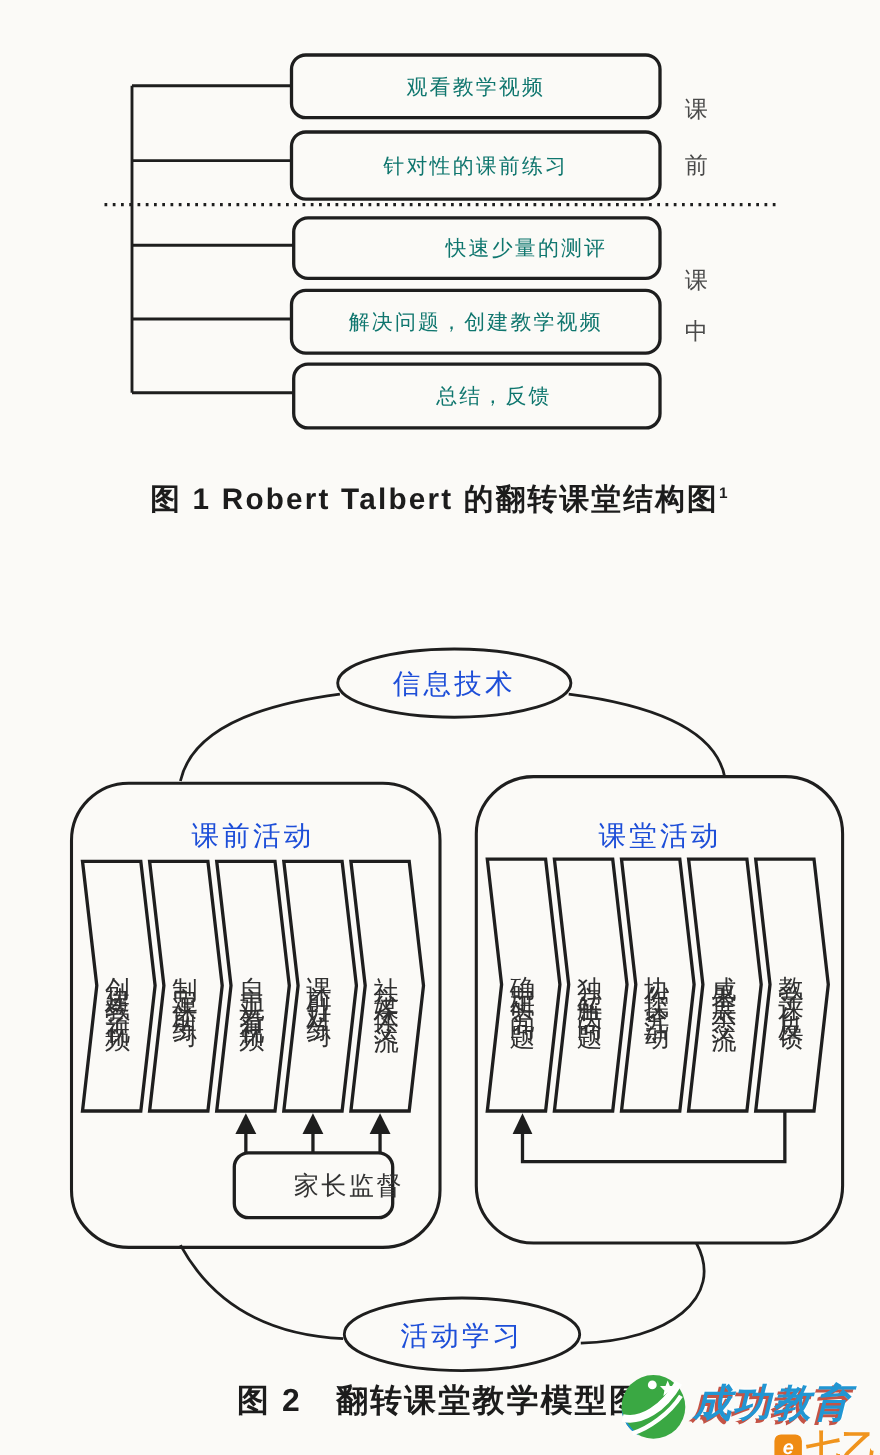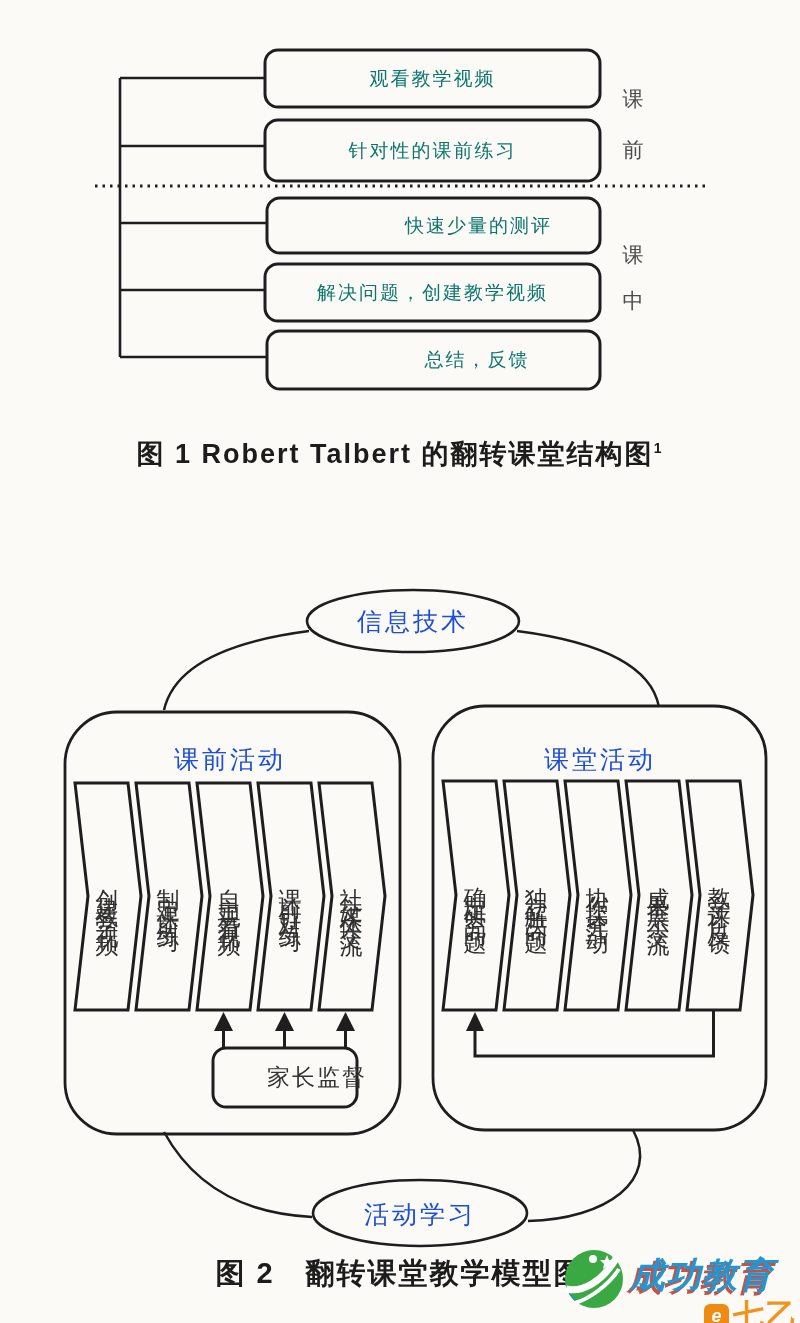--- a/index.html
+++ b/index.html
@@ -128,21 +128,21 @@
 
       <path d="M164 1132 Q208 1212 312 1217" stroke-width="2.5"></path>
       <path d="M633 1130 C660 1180 607 1219 528 1221" stroke-width="2.5"></path>
     </g>
   </svg>
 
   <div class="abs f1-label" style="left:265px;top:50px;width:335px;height:57px;">观看教学视频</div>
   <div class="abs f1-label" style="left:265px;top:120px;width:335px;height:61px;border-radius:29px;">针对性的课前练习</div>
   <div class="abs f1-label" style="left:267px;top:198px;width:333px;height:55px;margin-left:45px;">快速少量的测评</div>
   <div class="abs f1-label" style="left:265px;top:264px;width:335px;height:57px;">解决问题，创建教学视频</div>
-  <div class="abs f1-label" style="left:283px;top:331px;width:388px;height:58px;">总结，反馈</div>
+  <div class="abs f1-label" style="left:255px;top:331px;width:388px;height:58px;">总结，反馈</div>
 
   <div class="abs phase" style="left:620px;top:85px;">课</div>
   <div class="abs phase" style="left:620px;top:136px;">前</div>
   <div class="abs phase" style="left:620px;top:241px;">课</div>
   <div class="abs phase" style="left:620px;top:287px;">中</div>
 
   <div class="abs caption" style="top:404px;margin-top:32px;">
     <span>图 1 Robert Talbert 的翻转课堂结构图</span><sup>1</sup>
   </div>
 

